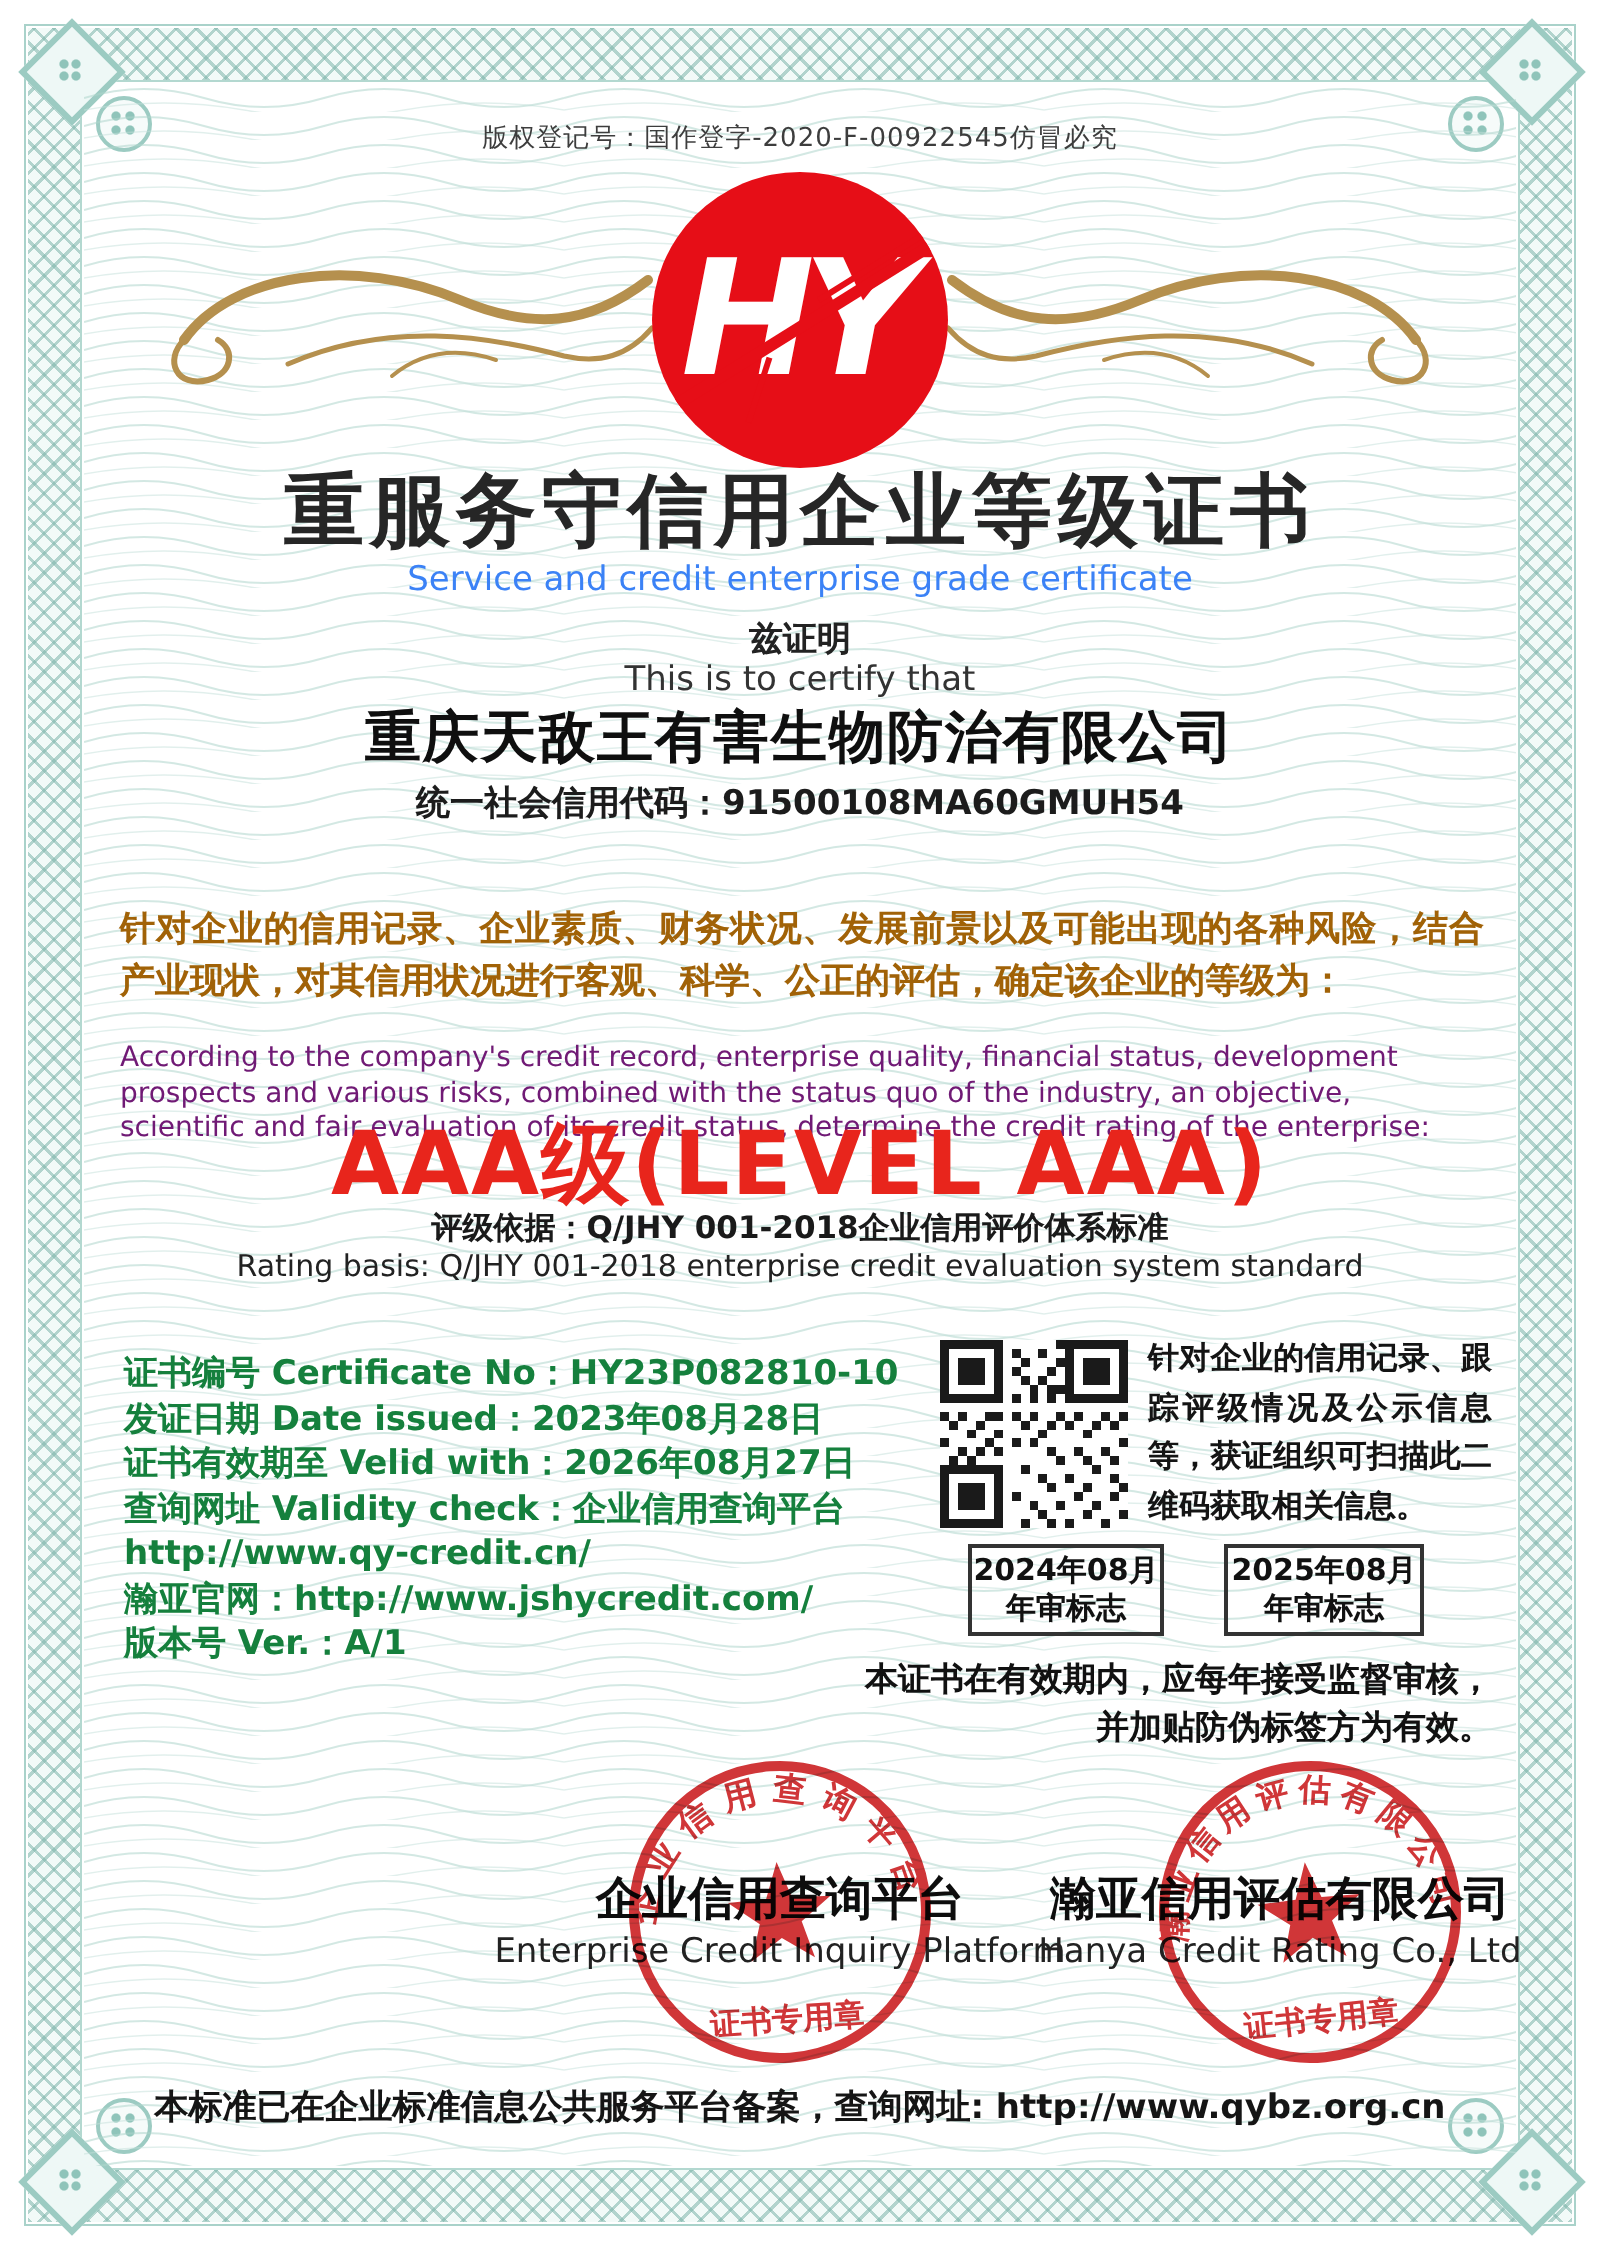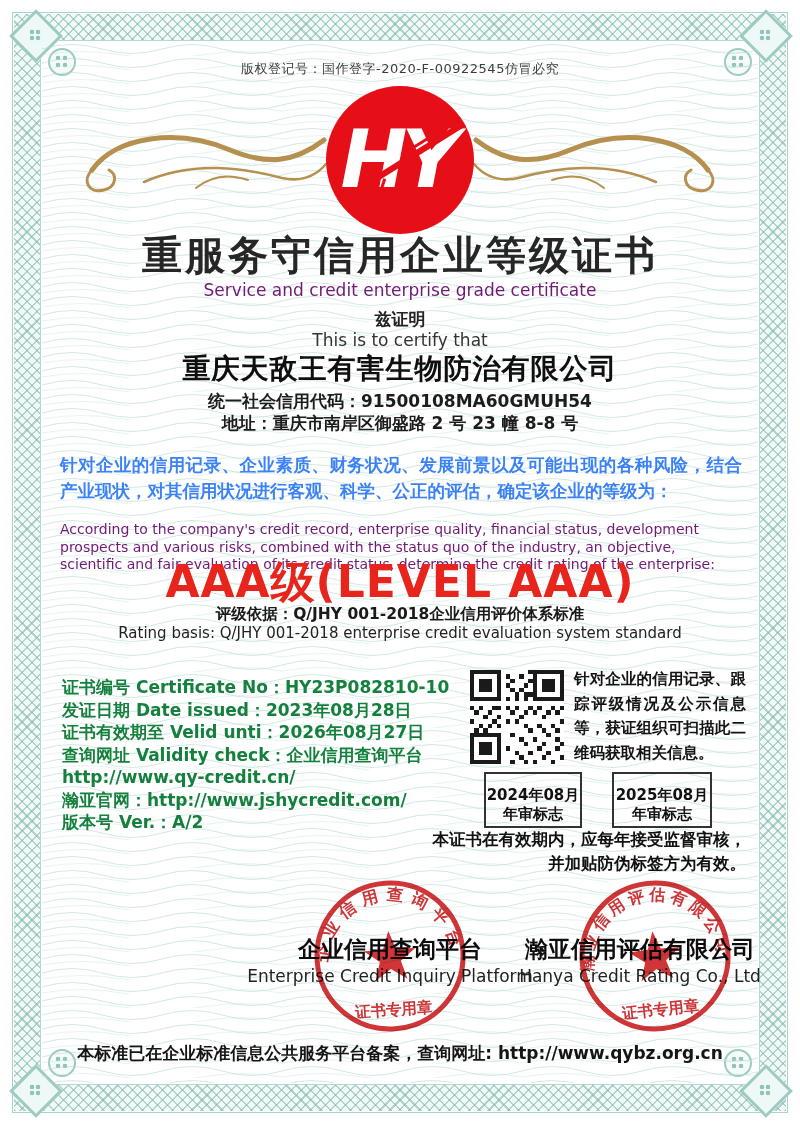--- a/index.html
+++ b/index.html
@@ -42,39 +42,39 @@
   #logo .hy{font-size:80px;font-weight:bold;font-style:italic;color:#fff;letter-spacing:-6px;
         line-height:1;transform:translateX(-3px);}
   #logo .crack{position:absolute;background:#e60e17;}
   #logo .c1{width:190px;height:6px;left:-20px;top:74px;transform:rotate(-32deg);}
   #logo .c2{width:70px;height:3px;left:78px;top:44px;transform:rotate(-32deg);}
   #logo .c3{width:3px;height:34px;left:52px;top:92px;transform:rotate(18deg);}
   .flourish{top:118px;width:252px;height:86px;}
   #flourish-left{left:78px;}
   #flourish-right{left:470px;transform:scaleX(-1);}
   #title-zh{top:228px;font-size:40px;font-weight:bold;letter-spacing:3px;color:#262626;}
-  #title-en{top:280px;font-size:17px;color:#701a75;}
+  #title-en{top:280px;font-size:17px;color:#3b82f6;}
   #certify-zh{top:308px;font-size:17px;font-weight:600;color:#222;}
   #certify-en{top:330px;font-size:17px;color:#333;}
   #company-name{top:350px;font-size:28px;font-weight:bold;color:#0f0f0f;letter-spacing:1px;}
   #credit-code{top:390px;font-size:17px;font-weight:700;}
   #address{top:412px;font-size:17px;font-weight:600;}
   #para-zh{left:60px;width:682px;top:452px;font-size:17.5px;font-weight:600;line-height:26px;
-           text-align:justify;color:#3b82f6;}
+           text-align:justify;color:#a16207;}
   #para-en{left:60px;width:682px;top:521px;font-size:14px;line-height:17.5px;color:#701a75;}
   #rating{top:553px;font-size:44px;font-weight:800;color:#e8251c;letter-spacing:1px;}
   #basis-zh{top:604px;font-size:15.5px;font-weight:600;color:#1a1a1a;}
   #basis-en{top:624px;font-size:15px;color:#222;}
   #details{left:62px;top:676px;width:400px;font-size:17px;line-height:22.5px;font-weight:600;
            color:#15803d;white-space:nowrap;}
   #qr{left:470px;top:670px;width:94px;height:94px;}
   #qr-note{left:574px;top:667px;width:172px;font-size:15.5px;line-height:24.5px;
            text-align:justify;font-weight:600;color:#141414;}
   .audit-box{top:772px;height:40px;border:2px solid #333;text-align:center;
-             font-size:15px;line-height:19px;font-weight:600;color:#111;padding-top:12px;}
+             font-size:15px;line-height:19px;font-weight:600;color:#111;padding-top:2px;}
   #audit-1{left:484px;width:94px;} #audit-2{left:612px;width:96px;}
   #supervision{left:430px;top:828px;width:316px;text-align:right;font-size:16.5px;
                font-weight:600;line-height:24px;color:#111;}
   .issuer-zh{top:934px;width:300px;text-align:center;font-size:23px;font-weight:bold;color:#0d0d0d;}
   .issuer-en{top:966px;width:300px;text-align:center;font-size:17px;color:#222;}
   .issuer-l{left:240px;} .issuer-r{left:490px;}
   .stamp{position:absolute;top:876px;width:160px;height:160px;mix-blend-mode:multiply;opacity:.92;}
   #stamp-left{left:310px;transform:rotate(-4deg);}
   #stamp-right{left:575px;transform:rotate(-6deg);}
   #footer-line{top:1042px;font-size:17px;font-weight:600;color:#151515;}
@@ -143,36 +143,35 @@
     <div class="crack c3"></div>
   </div>
 
   <div class="abs ctr" id="title-zh">重服务守信用企业等级证书</div>
   <div class="abs ctr" id="title-en">Service and credit enterprise grade certificate</div>
   <div class="abs ctr" id="certify-zh">兹证明</div>
   <div class="abs ctr" id="certify-en">This is to certify that</div>
 
   <div class="abs ctr" id="company-name">重庆天敌王有害生物防治有限公司</div>
   <div class="abs ctr" id="credit-code">统一社会信用代码：91500108MA60GMUH54</div>
-  <div class="abs ctr" id="address">地址：重庆市南岸区御盛路 2 号 23 幢 8-8 号</div>
 
   <div class="abs" id="para-zh">针对企业的信用记录、企业素质、财务状况、发展前景以及可能出现的各种风险，结合产业现状，对其信用状况进行客观、科学、公正的评估，确定该企业的等级为：</div>
   <div class="abs" id="para-en">According to the company's credit record, enterprise quality, financial status, development prospects and various risks, combined with the status quo of the industry, an objective, scientific and fair evaluation of its credit status, determine the credit rating of the enterprise:</div>
   <div class="abs ctr" id="rating">AAA级(LEVEL AAA)</div>
   <div class="abs ctr" id="basis-zh">评级依据：Q/JHY 001-2018企业信用评价体系标准</div>
   <div class="abs ctr" id="basis-en">Rating basis: Q/JHY 001-2018 enterprise credit evaluation system standard</div>
 
   <div class="abs" id="details">
     <div>证书编号 Certificate No：HY23P082810-10</div>
     <div>发证日期 Date issued：2023年08月28日</div>
-    <div>证书有效期至 Velid unti：2026年08月27日</div>
+    <div>证书有效期至 Velid with：2026年08月27日</div>
     <div>查询网址 Validity check：企业信用查询平台</div>
     <div>http://www.qy-credit.cn/</div>
     <div>瀚亚官网：http://www.jshycredit.com/</div>
-    <div>版本号 Ver.：A/2</div>
+    <div>版本号 Ver.：A/1</div>
   </div>
 
   <svg class="abs" id="qr" viewBox="0 0 21 21" shape-rendering="crispEdges">
     <rect width="21" height="21" fill="#ffffff"></rect>
     <g fill="#1a1a1a">
       <rect x="0" y="0" width="7" height="7"></rect>
         <rect x="14" y="0" width="7" height="7"></rect>
         <rect x="0" y="14" width="7" height="7"></rect>
     </g>
     <g fill="#ffffff">

